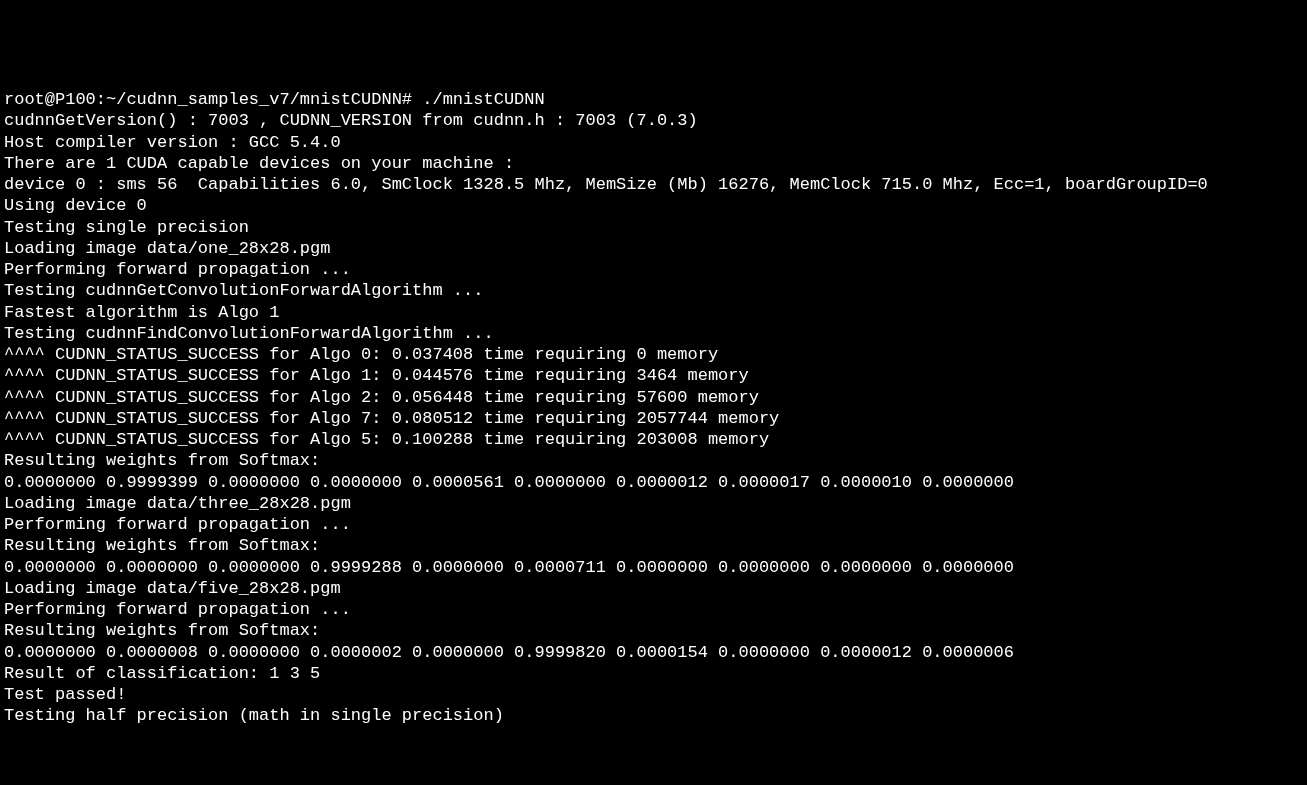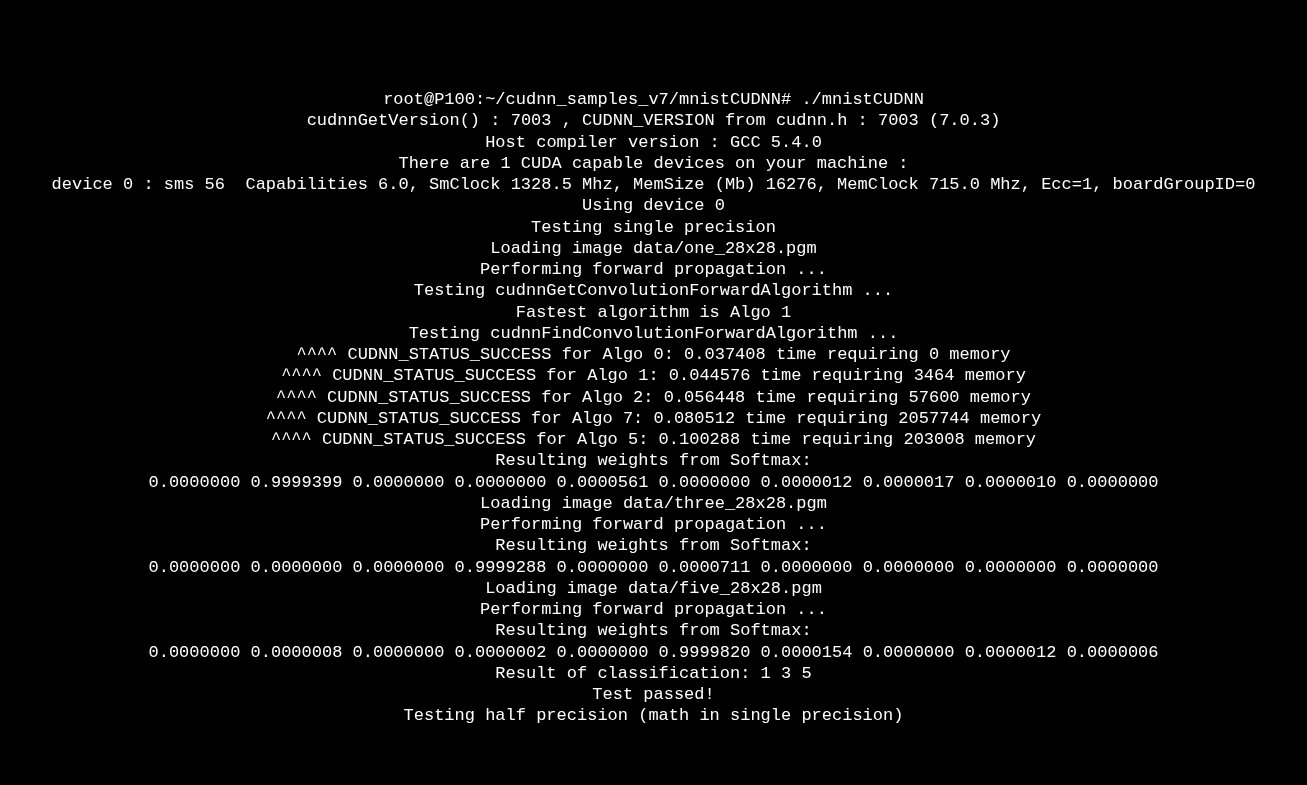--- a/index.html
+++ b/index.html
@@ -1,19 +1,18 @@
 <!DOCTYPE html>
 <html><head>
   <meta charset="utf-8">
   <style>
     * {
       margin: 0;
       padding: 0;
       box-sizing: border-box;
-      text-align: center;
     }
     body {
       background-color: #000000;
       color: #ffffff;
       font-family: "Consolas", "Monaco", "Courier New", monospace;
       font-size: 17px;
       line-height: 1.25;
       padding: 4px;
       white-space: pre;
       overflow: hidden;

